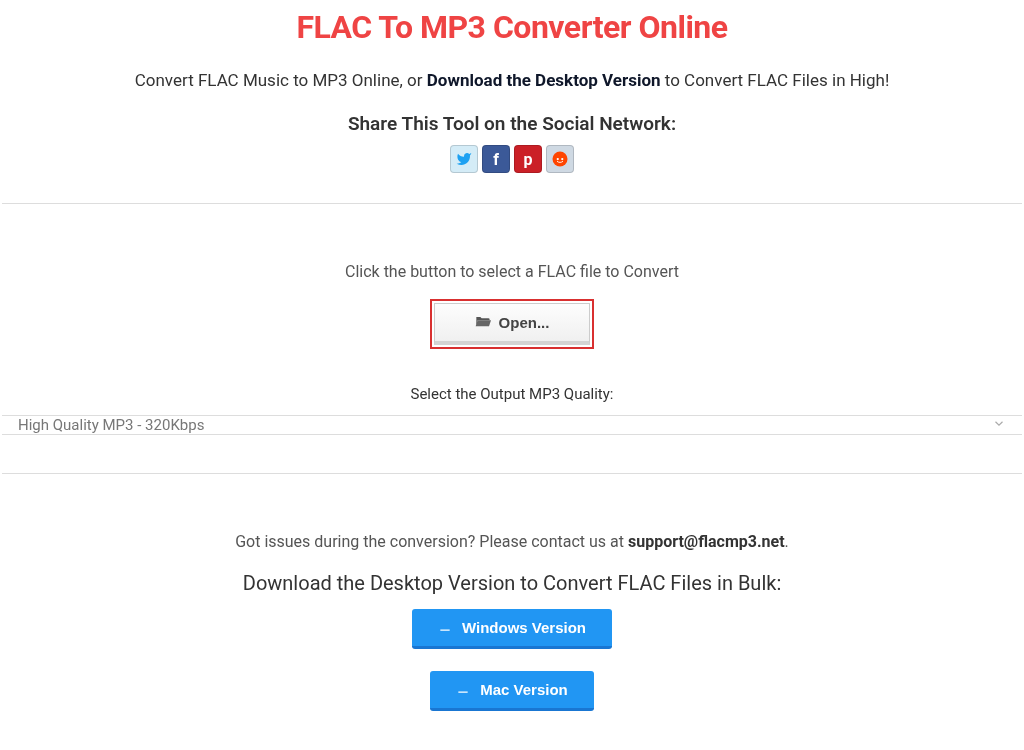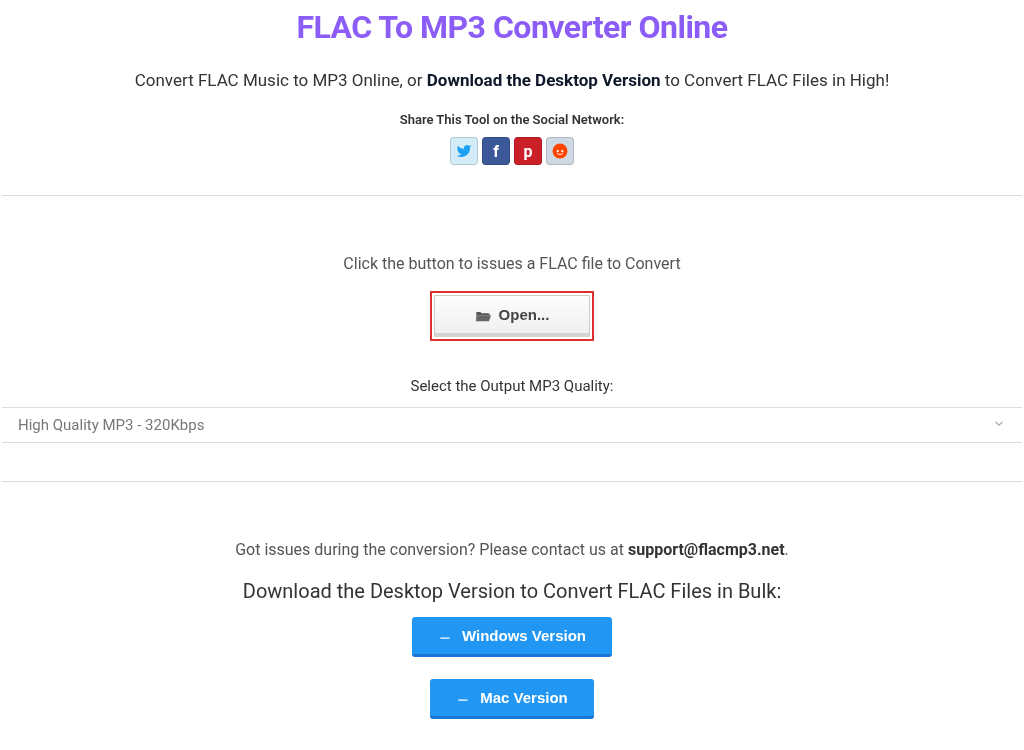--- a/index.html
+++ b/index.html
@@ -6,37 +6,37 @@
     body {
       font-family: -apple-system, BlinkMacSystemFont, "Segoe UI", Roboto, "Helvetica Neue", Arial, sans-serif;
       background: #fff;
       color: #333;
       width: 1024px;
     }
     .container { text-align: center; padding: 0 2px; }
     h1 {
       font-size: 32px;
       font-weight: 700;
-      color: #8b5cf6;
+      color: #ef4444;
       margin-top: 8px;
       margin-bottom: 24px;
       letter-spacing: -0.5px;
     }
     .subtitle {
       font-size: 17px;
       color: #333;
       margin-bottom: 22px;
     }
     .subtitle a {
       color: #0f172a;
       font-weight: 700;
       text-decoration: none;
     }
     .share-label {
-      font-size: 13px;
+      font-size: 19px;
       color: #333;
       margin-bottom: 10px;
       font-weight: 600;
     }
     .social-row {
       display: flex;
       justify-content: center;
       gap: 4px;
       margin-bottom: 30px;
     }
@@ -77,37 +77,36 @@
     }
     .open-btn {
       background: linear-gradient(#fdfdfd, #f0f0f0);
       border: 1px solid #ccc;
       border-bottom: 4px solid #d4d4d4;
       padding: 10px 40px;
       font-size: 15px;
       color: #444;
       cursor: pointer;
       display: flex;
-      align-items: center;
       gap: 8px;
       font-weight: 600;
     }
     .folder-icon {
       display: inline-block;
       width: 16px;
       height: 12px;
     }
     .quality-label {
       font-size: 15px;
       color: #333;
       margin-bottom: 12px;
     }
     .quality-select {
       width: 100%;
-      padding: 8px 16px;
+      padding: 0 16px;
       font-size: 15px;
       color: #777;
       border: 1px solid #ddd;
       border-left: none;
       border-right: none;
       background: #fff;
       text-align: left;
       appearance: none;
       position: relative;
     }
@@ -174,21 +173,21 @@
           <circle cx="12" cy="12" r="10" fill="#ff4500"></circle>
           <circle cx="9" cy="12" r="1.5" fill="#fff"></circle>
           <circle cx="15" cy="12" r="1.5" fill="#fff"></circle>
           <path d="M8 15c1 1 2.5 1.5 4 1.5s3-.5 4-1.5" stroke="#fff" stroke-width="1.2" fill="none"></path>
         </svg>
     </div>
   </div>
 
   <div class="divider"></div>
 
-  <p class="instruction">Click the button to issues a FLAC file to Convert</p>
+  <p class="instruction">Click the button to select a FLAC file to Convert</p>
 
   <div class="open-frame">
     <button class="open-btn">
       <span class="folder-icon">
         <svg width="16" height="14" viewBox="0 0 24 20" fill="#555">
             <path d="M2 4h6l2 2h10a2 2 0 012 2v1H4l-2 9V4z"></path>
             <path d="M4 9h20l-3 9H1l3-9z" fill="#666"></path>
           </svg>
       </span>
       <span>Open...</span>

